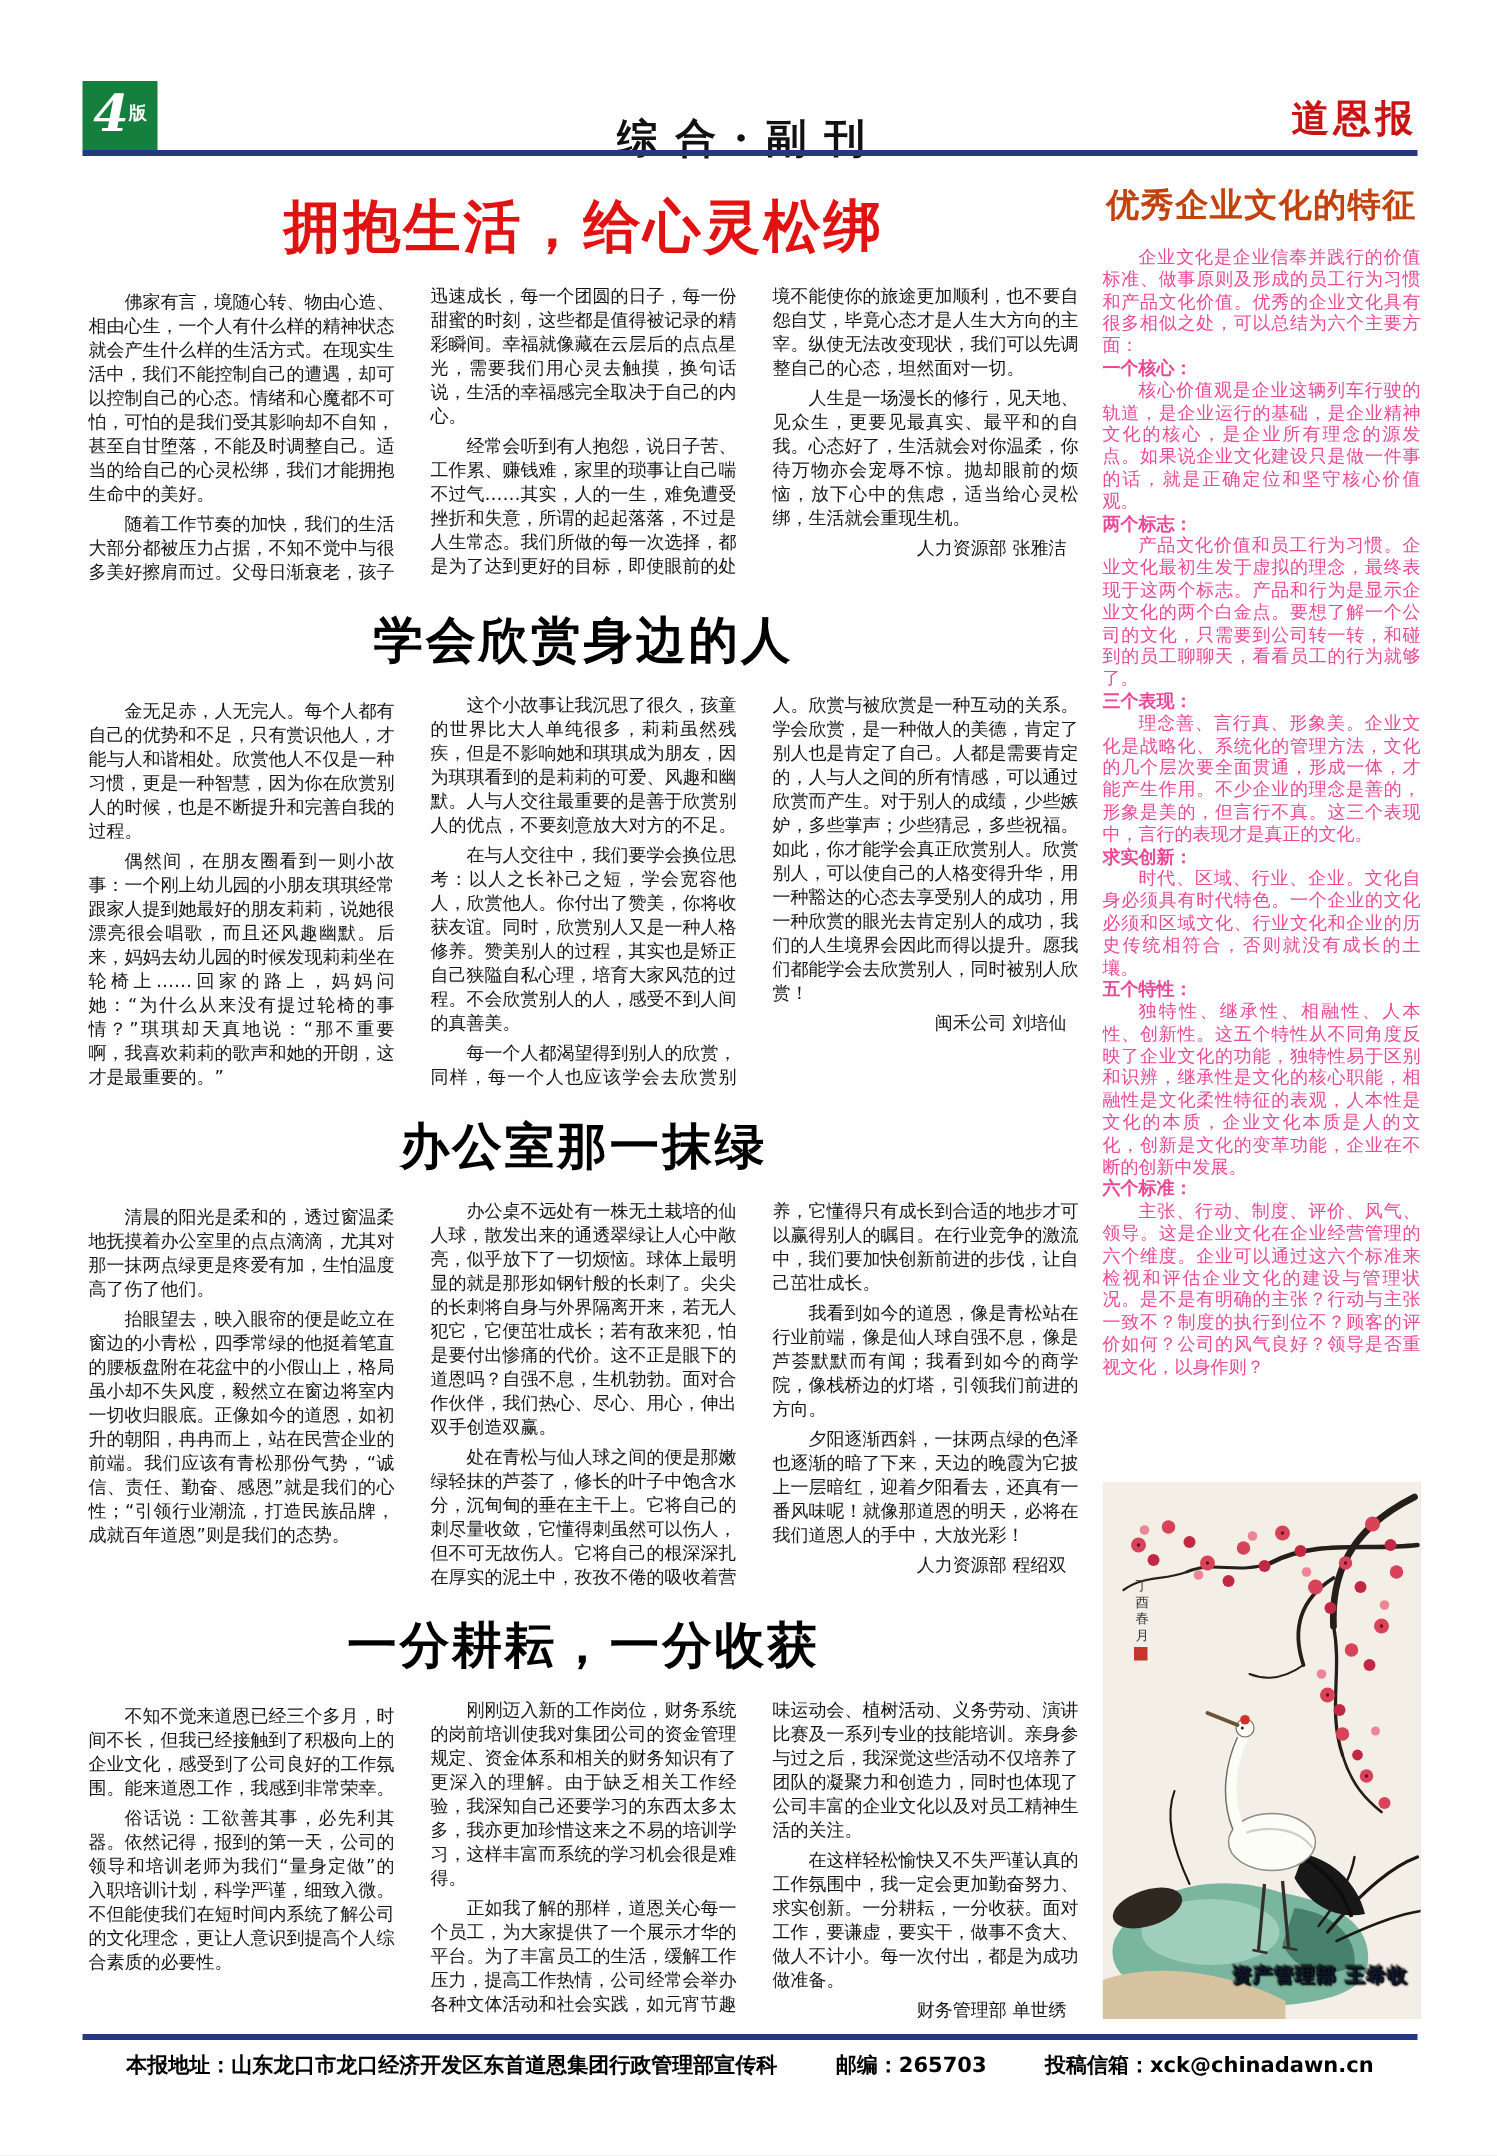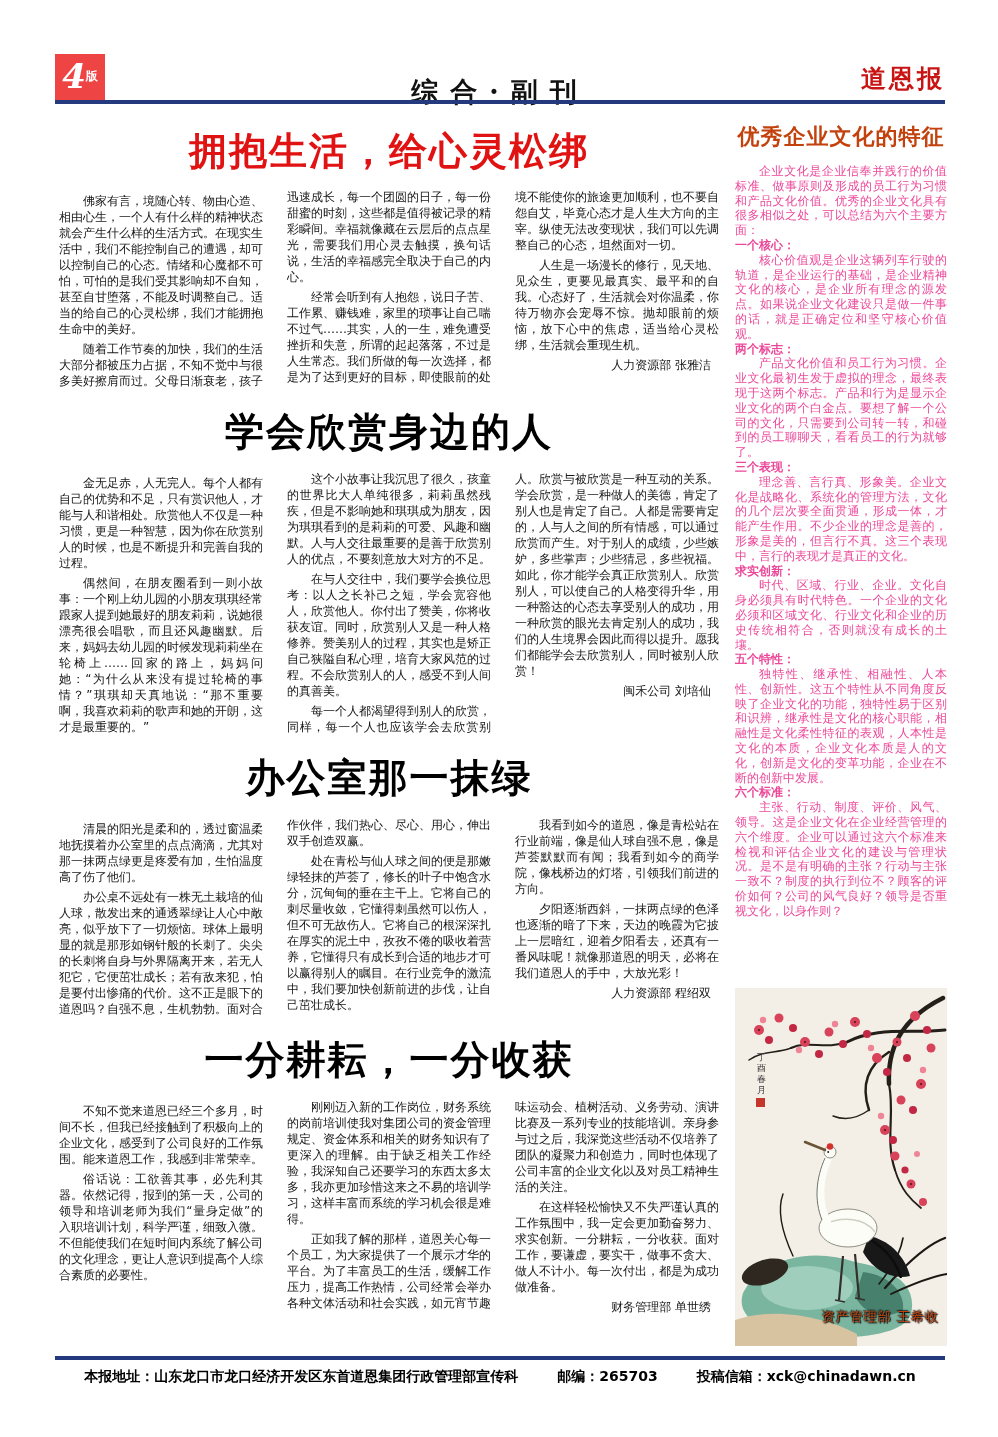--- a/index.html
+++ b/index.html
@@ -1,56 +1,56 @@
 <!DOCTYPE html>
 <html><head>
 <meta charset="utf-8">
 <style>
   html,body{margin:0;padding:0;background:#e9e9e6;}
   .page{position:relative;width:998px;height:1437px;background:#ffffff;margin:0 auto;
         font-family:"DejaVu Sans","Liberation Sans",sans-serif;color:#111;overflow:hidden;}
 
   
   .header{position:absolute;left:55px;top:52px;width:890px;height:50px;}
-  .pagenum-box{position:absolute;left:0;top:2px;width:50px;height:46px;background:#ef4444;
+  .pagenum-box{position:absolute;left:0;top:2px;width:50px;height:46px;background:#15803d;
                color:#fff;text-align:center;}
   .pagenum-box .num{font-family:"DejaVu Serif",serif;font-style:italic;font-weight:bold;
                     font-size:34px;line-height:44px;display:inline-block;}
   .pagenum-box .lab{font-size:12px;font-weight:bold;display:inline-block;vertical-align:8px;}
   .section-title{position:absolute;left:0;right:0;top:8px;text-align:center;
                  font-family:"DejaVu Serif",serif;font-weight:bold;font-size:27px;letter-spacing:12px;margin-top:14px;}
   .masthead{position:absolute;right:0;top:10px;color:#c91414;font-family:"DejaVu Serif",serif;
             font-weight:bold;font-size:25px;letter-spacing:3px;}
   .header-rule{position:absolute;left:55px;top:100px;width:890px;height:4px;background:#24397e;}
 
   
   .main-left{position:absolute;left:55px;top:106px;width:668px;}
   .article{margin:0;}
-  .article-title{text-align:center;font-weight:bold;font-size:39px;letter-spacing:2px;
+  .article-title{text-align:center;font-weight:bold;font-size:33px;letter-spacing:2px;
                  margin:16px 0 12px 0;color:#000;}
   .article-title.red{color:#e01212;font-size:38px;margin-top:20px;}
   .article-body{column-count:3;column-gap:16px;font-size:12px;line-height:16px;
                 text-align:justify;color:#161616;}
   .article-body p{margin:4px;text-indent:2em;}
   .article-body p.sig{text-align:right;text-indent:0;padding-right:8px;margin-top:3px;}
 
   
   .main-right{position:absolute;left:735px;top:106px;width:212px;}
   .right-title{font-weight:bold;font-size:22px;text-align:center;letter-spacing:1px;
                margin:16px 0 12px 0;color:#c2410c;}
   .right-body{font-family:"DejaVu Serif","Liberation Serif",serif;font-size:12px;line-height:14.8px;
               text-align:justify;color:#ec4899;height:832px;overflow:hidden;}
   .right-body p{margin:0;text-indent:2em;}
   .right-body p.sec-head{text-indent:0;font-weight:bold;}
 
   
   .painting{position:absolute;left:735px;top:988px;width:212px;height:358px;
             box-shadow:0 0 0 1px #d8d4ca inset;}
   .painting svg{display:block;}
-  .painting-caption{position:absolute;right:8px;bottom:20px;color:#c2410c;font-weight:normal;
+  .painting-caption{position:absolute;right:8px;bottom:20px;color:#0f172a;font-weight:bold;
             font-size:13px;letter-spacing:1px;
             text-shadow:0 0 2px #000,1px 1px 1px #000,-1px -1px 1px rgba(0,0,0,.6);}
 
   
   .footer-rule{position:absolute;left:55px;top:1356px;width:890px;height:4px;background:#24397e;}
   .footer{position:absolute;left:55px;top:1368px;width:890px;display:flex;
           justify-content:center;font-size:14px;font-weight:bold;color:#000;gap:39px;}
 </style>
 </head>
 <body>
@@ -88,20 +88,21 @@
         <p>在与人交往中，我们要学会换位思考：以人之长补己之短，学会宽容他人，欣赏他人。你付出了赞美，你将收获友谊。同时，欣赏别人又是一种人格修养。赞美别人的过程，其实也是矫正自己狭隘自私心理，培育大家风范的过程。不会欣赏别人的人，感受不到人间的真善美。</p>
         <p>每一个人都渴望得到别人的欣赏，同样，每一个人也应该学会去欣赏别人。欣赏与被欣赏是一种互动的关系。学会欣赏，是一种做人的美德，肯定了别人也是肯定了自己。人都是需要肯定的，人与人之间的所有情感，可以通过欣赏而产生。对于别人的成绩，少些嫉妒，多些掌声；少些猜忌，多些祝福。如此，你才能学会真正欣赏别人。欣赏别人，可以使自己的人格变得升华，用一种豁达的心态去享受别人的成功，用一种欣赏的眼光去肯定别人的成功，我们的人生境界会因此而得以提升。愿我们都能学会去欣赏别人，同时被别人欣赏！</p>
         <p class="sig">闽禾公司 刘培仙</p>
       </div>
     </div>
 
     <div class="article">
       <div class="article-title">办公室那一抹绿</div>
       <div class="article-body">
         <p>清晨的阳光是柔和的，透过窗温柔地抚摸着办公室里的点点滴滴，尤其对那一抹两点绿更是疼爱有加，生怕温度高了伤了他们。</p>
+        <p>抬眼望去，映入眼帘的便是屹立在窗边的小青松，四季常绿的他挺着笔直的腰板盘附在花盆中的小假山上，格局虽小却不失风度，毅然立在窗边将室内一切收归眼底。正像如今的道恩，如初升的朝阳，冉冉而上，站在民营企业的前端。我们应该有青松那份气势，“诚信、责任、勤奋、感恩”就是我们的心性；“引领行业潮流，打造民族品牌，成就百年道恩”则是我们的态势。</p>
         <p>办公桌不远处有一株无土栽培的仙人球，散发出来的通透翠绿让人心中敞亮，似乎放下了一切烦恼。球体上最明显的就是那形如钢针般的长刺了。尖尖的长刺将自身与外界隔离开来，若无人犯它，它便茁壮成长；若有敌来犯，怕是要付出惨痛的代价。这不正是眼下的道恩吗？自强不息，生机勃勃。面对合作伙伴，我们热心、尽心、用心，伸出双手创造双赢。</p>
         <p>处在青松与仙人球之间的便是那嫩绿轻抹的芦荟了，修长的叶子中饱含水分，沉甸甸的垂在主干上。它将自己的刺尽量收敛，它懂得刺虽然可以伤人，但不可无故伤人。它将自己的根深深扎在厚实的泥土中，孜孜不倦的吸收着营养，它懂得只有成长到合适的地步才可以赢得别人的瞩目。在行业竞争的激流中，我们要加快创新前进的步伐，让自己茁壮成长。</p>
         <p>我看到如今的道恩，像是青松站在行业前端，像是仙人球自强不息，像是芦荟默默而有闻；我看到如今的商学院，像栈桥边的灯塔，引领我们前进的方向。</p>
         <p>夕阳逐渐西斜，一抹两点绿的色泽也逐渐的暗了下来，天边的晚霞为它披上一层暗红，迎着夕阳看去，还真有一番风味呢！就像那道恩的明天，必将在我们道恩人的手中，大放光彩！</p>
         <p class="sig">人力资源部 程绍双</p>
       </div>
     </div>
 
     <div class="article">
       <div class="article-title">一分耕耘，一分收获</div>

